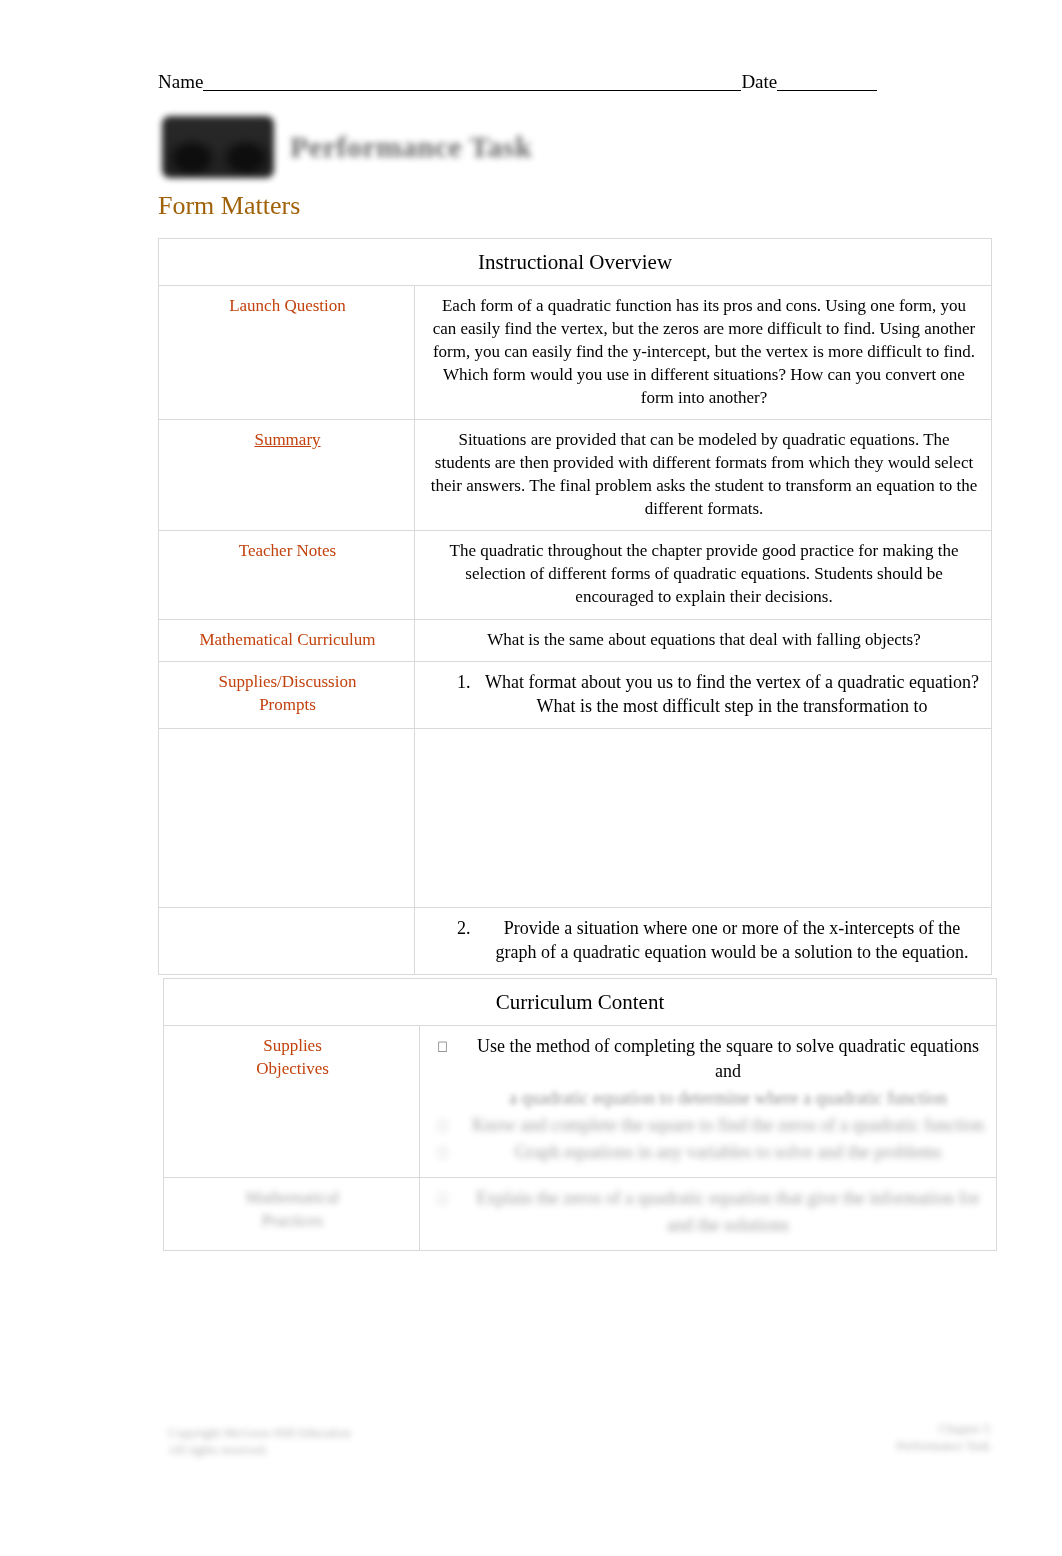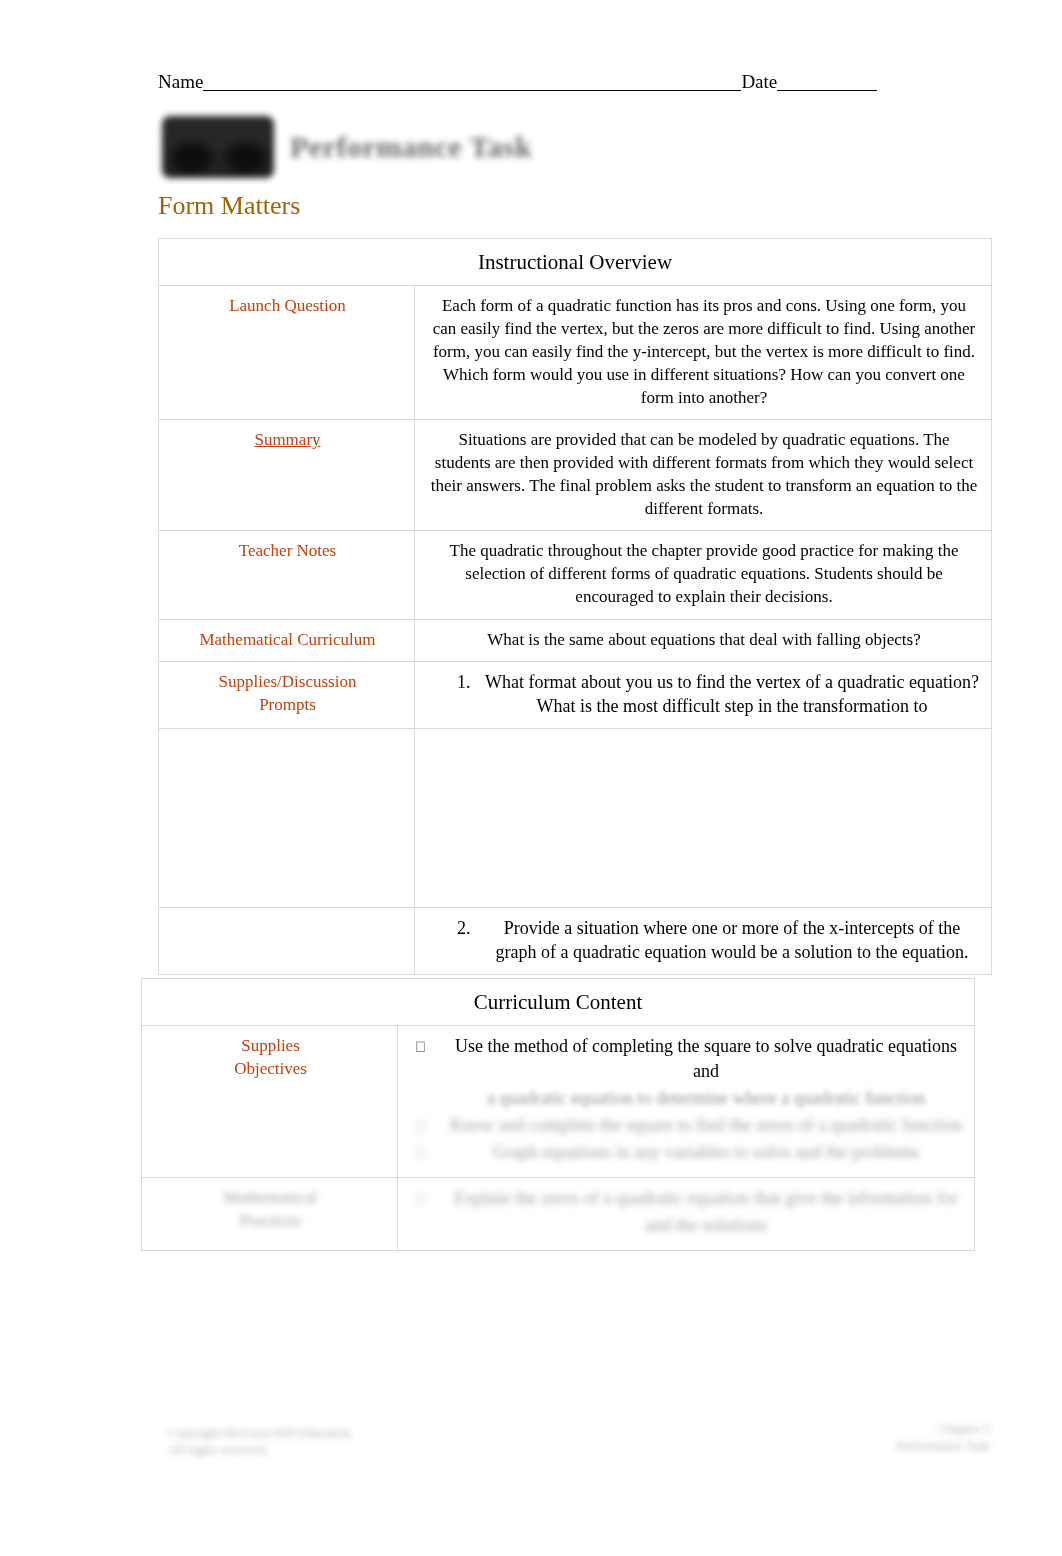--- a/index.html
+++ b/index.html
@@ -167,21 +167,21 @@
     font-size: 15px;
     color: #333;
   }
 
   
   .blur-1 { filter: blur(2.6px); opacity: 0.55; color: #3a3a3a; }
   .blur-2 { filter: blur(3.1px); opacity: 0.5;  color: #454545; }
   .blur-3 { filter: blur(3.4px); opacity: 0.45; color: #4c4c4c; }
 
   
-  #tbl-curriculum { left: 141px; top: 978px; border-radius: 17px; }
+  #tbl-curriculum { left: 163px; top: 978px; border-radius: 17px; }
   .h-objectives { height: 96px; }
   .h-practices { height: 42px; }
 
   
   .footer-left {
     position: absolute;
     left: 168px;
     top: 1424px;
     width: 420px;
     font-size: 13px;

